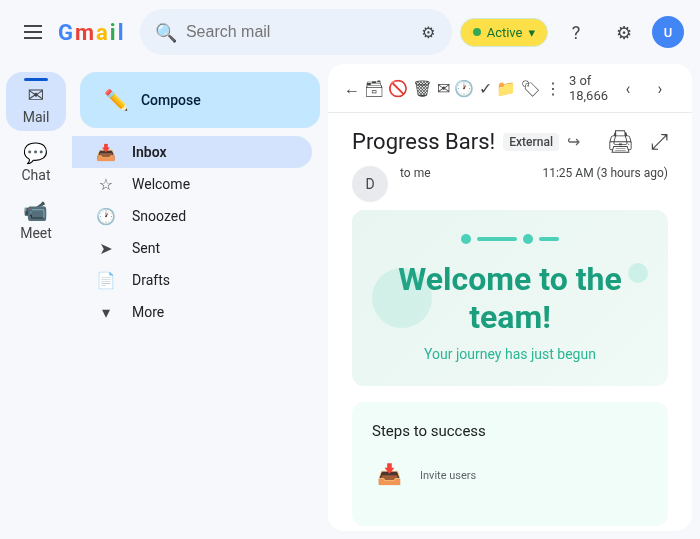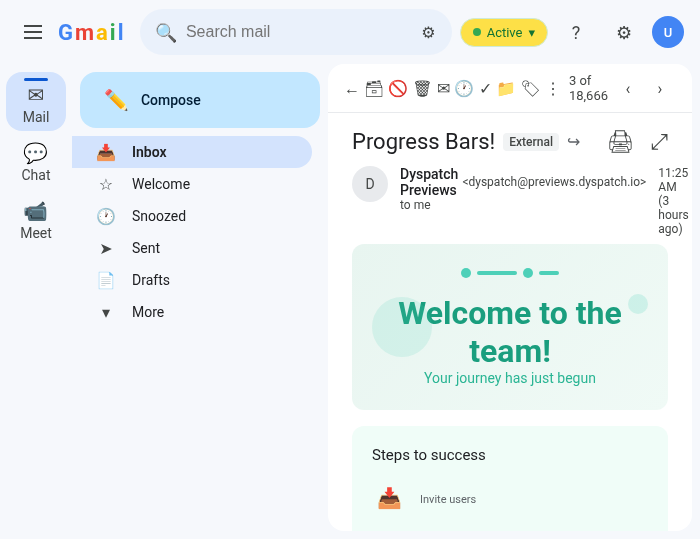--- a/index.html
+++ b/index.html
@@ -64,21 +64,21 @@
     
     .email-body { flex: 1; overflow-y: auto; padding: 0 24px 16px; }
     .email-content { background: white; }
 
     
     .welcome-section { background: linear-gradient(135deg, #e8f5f0 0%, #f0faf6 100%); border-radius: 12px; padding: 24px; text-align: center; margin-bottom: 16px; position: relative; overflow: hidden; }
     .progress-dots { display: flex; align-items: center; justify-content: center; gap: 6px; margin-bottom: 16px; }
     .progress-dot { width: 10px; height: 10px; border-radius: 50%; background: #4dd0b8; }
     .progress-line { width: 40px; height: 4px; background: #4dd0b8; border-radius: 2px; }
     .progress-line-short { width: 20px; height: 4px; background: #4dd0b8; border-radius: 2px; }
-    .welcome-title { font-size: 32px; font-weight: 700; color: #1a9e7e; margin-bottom: 0; }
+    .welcome-title { font-size: 32px; font-weight: 700; color: #1a9e7e; margin-bottom: 10px; }
     .welcome-subtitle { font-size: 14px; color: #2ab594; }
     .deco-circle-left { position: absolute; left: 20px; top: 50%; transform: translateY(-50%); width: 60px; height: 60px; border-radius: 50%; background: rgba(74, 208, 184, 0.15); }
     .deco-circle-right { position: absolute; right: 20px; top: 30%; width: 20px; height: 20px; border-radius: 50%; background: rgba(74, 208, 184, 0.2); }
 
     
     .steps-section { background: #f0fdf8; border-radius: 12px; padding: 20px; margin-bottom: 16px; }
     .steps-title { font-size: 15px; font-weight: 400; color: #202124; margin-bottom: 16px; }
     .step-item { display: flex; align-items: center; gap: 12px; margin-bottom: 14px; }
     .step-icon { width: 36px; height: 36px; display: flex; align-items: center; justify-content: center; font-size: 20px; flex-shrink: 0; }
     .step-bar-container { flex: 1; }
@@ -201,24 +201,20 @@
         <span>Progress Bars!</span>
         <span class="external-badge">External</span>
         <span style="color:#5f6368;font-size:16px;">↪</span>
         <span style="flex:1;"></span>
         <span style="color:#444746;cursor:pointer;">🖨</span>
         <span style="color:#444746;cursor:pointer;margin-left:8px;">⤢</span>
       </div>
       <div class="sender-row">
         <div class="sender-avatar">D</div>
         <div class="sender-info">
-          <div style="display:flex;align-items:center;gap:4px;">
-            <span class="sender-name">Dyspatch Previews</span>
-            <span class="sender-email">&lt;dyspatch@previews.dyspatch.io&gt;</span>
-          </div>
           <div class="sender-email" style="cursor:pointer;">to me</div>
         </div>
         <div class="sender-time">
           <span>11:25 AM (3 hours ago)</span>
 
         </div>
       </div>
     </div>
 
     <div class="email-body">

